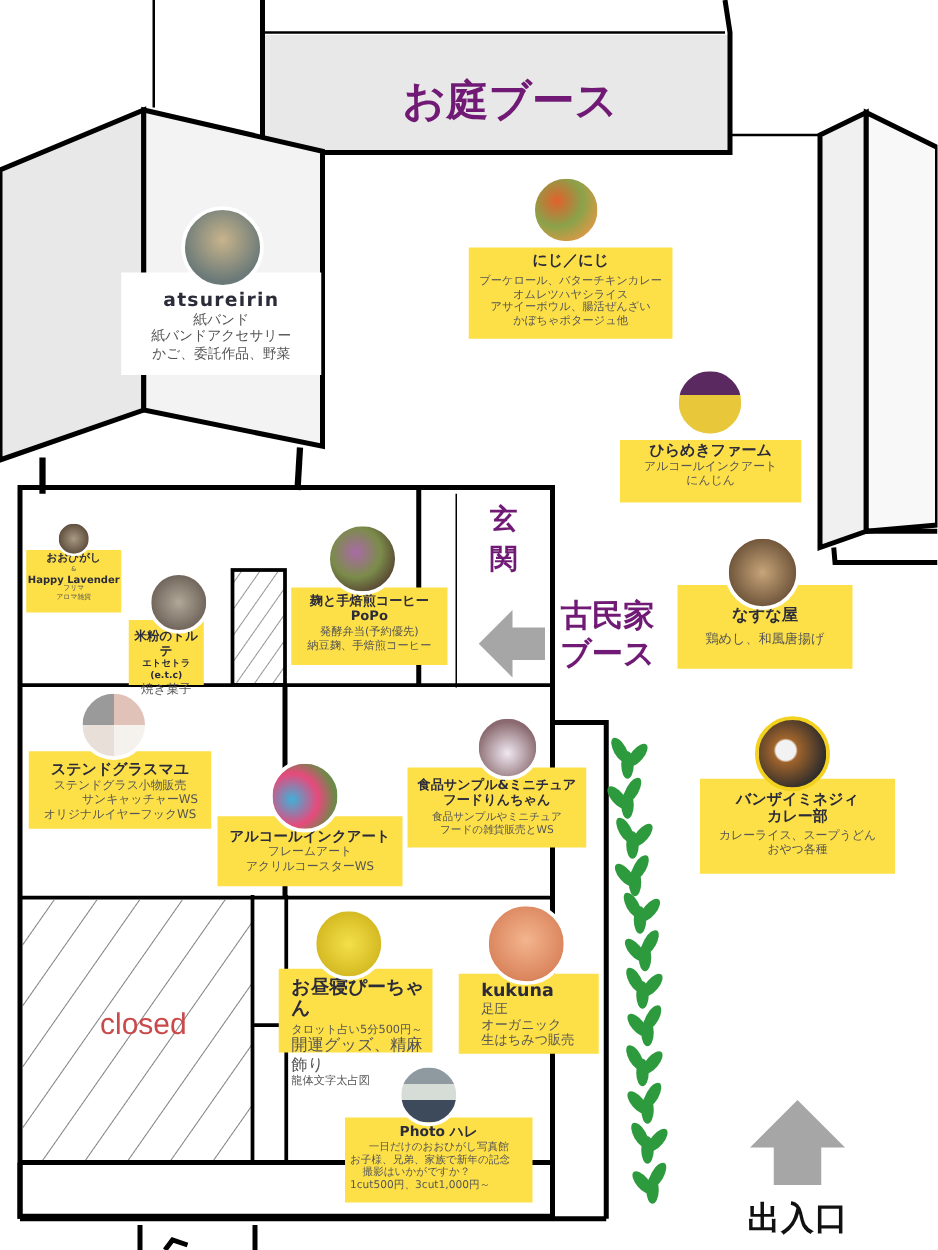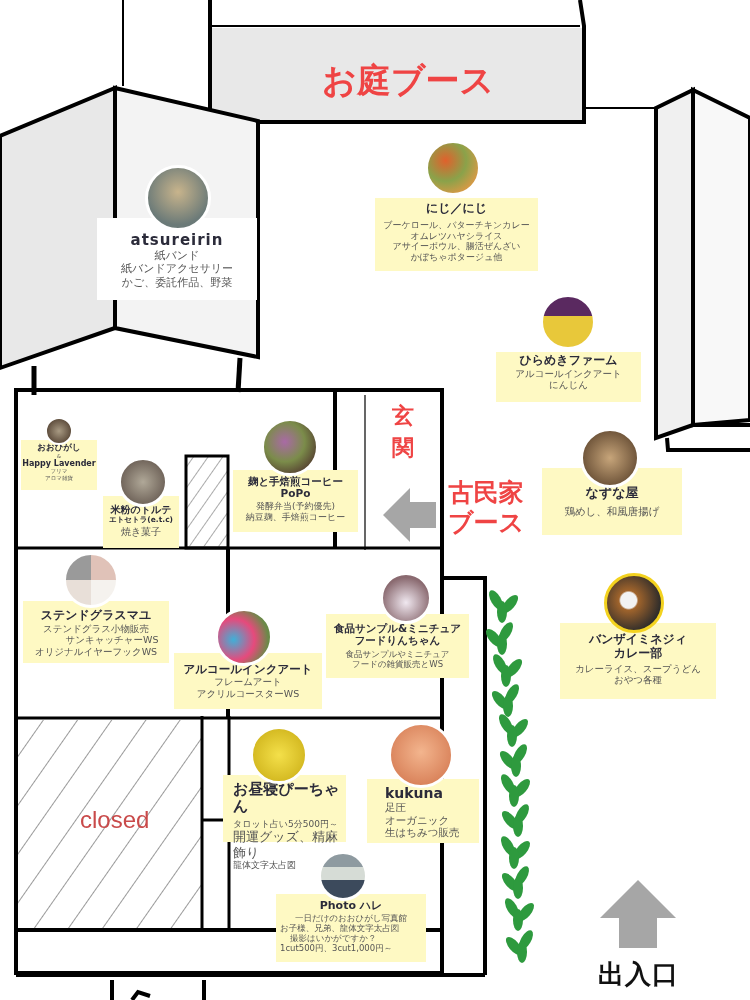--- a/index.html
+++ b/index.html
@@ -1,23 +1,23 @@
 <!DOCTYPE html>
 <html><head>
 <meta charset="utf-8">
 <style>
   html, body { margin:0; padding:0; }
   body { width:750px; height:1000px; position:relative; overflow:hidden; background:#ffffff; font-family:"DejaVu Sans", sans-serif; }
   svg.map { position:absolute; left:0; top:0; width:750px; height:1000px; }
-  .card { position:absolute; background:#fef9c3; text-align:center; color:#444; box-sizing:border-box; }
+  .card { position:absolute; background:#fde047; text-align:center; color:#444; box-sizing:border-box; }
   .card.white { background:#ffffff; }
   .avatar { position:absolute; border-radius:50%; border:3px solid #fff; box-sizing:border-box; overflow:hidden; }
   .name { font-weight:bold; color:#2b2b3a; display:block; line-height:1.15; }
   .desc { display:block; line-height:1.2; color:#555; }
-  .red-label { position:absolute; color:#ef4444; font-weight:bold; font-family:"DejaVu Sans", sans-serif; }
+  .red-label { position:absolute; color:#701a75; font-weight:bold; font-family:"DejaVu Sans", sans-serif; }
   .closed { position:absolute; color:#c94a4a; font-family:"Liberation Sans", sans-serif; font-size:24px; }
   .exit-label { position:absolute; font-weight:bold; color:#111; font-size:26px; font-family:"DejaVu Sans", sans-serif; letter-spacing:1px; }
 </style>
 </head>
 <body>
 
 <svg class="map" viewBox="0 0 750 1000" xmlns="http://www.w3.org/2000/svg">
   <defs>
     <pattern id="hatch" patternUnits="userSpaceOnUse" width="28" height="28" patternTransform="rotate(35)">
       <line x1="0" y1="0" x2="0" y2="28" stroke="#555" stroke-width="1.2"></line>
@@ -176,21 +176,21 @@
 
 <div class="card" style="left:21px; top:440px; width:76px; height:50px; padding-top:3px;">
   <span class="name" style="font-size:8.5px;">おおひがし</span>
   <span class="desc" style="font-size:5px;">&amp;</span>
   <span class="name" style="font-size:8px;">Happy Lavender</span>
   <span class="desc" style="font-size:5.5px;">フリマ</span>
   <span class="desc" style="font-size:5.5px;">アロマ雑貨</span>
 </div>
 <div class="avatar" style="left:45px; top:417px; width:28px; height:28px; border-width:2px; background:radial-gradient(circle at 50% 50%, #a89a83, #5b4a3a 75%);"></div>
 
-<div class="card" style="left:103px; top:496px; width:76px; height:52px; padding-top:8px;">
+<div class="card" style="left:103px; top:496px; width:60px; height:52px; padding-top:8px;">
   <span class="name" style="font-size:10px;">米粉のトルテ</span>
   <span class="name" style="font-size:7.5px;">エトセトラ(e.t.c)</span>
   <span class="desc" style="font-size:10px; margin-top:2px;">焼き菓子</span>
 </div>
 <div class="avatar" style="left:118px; top:457px; width:50px; height:50px; background:radial-gradient(circle at 50% 50%, #b0a898, #6e6258 75%);"></div>
 
 <div class="card" style="left:233px; top:470px; width:125px; height:62px; padding-top:5px;">
   <span class="name" style="font-size:10.5px;">麹と手焙煎コーヒー</span>
   <span class="name" style="font-size:10.5px;">PoPo</span>
   <span class="desc" style="font-size:9px; margin-top:2px;">発酵弁当(予約優先)</span>
@@ -241,17 +241,17 @@
   <span class="name" style="font-size:14px;">kukuna</span>
   <span class="desc" style="font-size:10.5px;">足圧</span>
   <span class="desc" style="font-size:10.5px;">オーガニック</span>
   <span class="desc" style="font-size:10.5px;">生はちみつ販売</span>
 </div>
 <div class="avatar" style="left:388px; top:722px; width:66px; height:66px; background:radial-gradient(circle at 50% 45%, #f3b58e, #d9825a 75%);"></div>
 
 <div class="card" style="left:276px; top:894px; width:150px; height:68px; padding-top:6px;">
   <span class="name" style="font-size:11px;">Photo ハレ</span>
   <span class="desc" style="font-size:8.5px;">一日だけのおおひがし写真館</span>
-  <span class="desc" style="font-size:8.5px; text-align:left; padding-left:4px;">お子様、兄弟、龍体文字太占図</span>
+  <span class="desc" style="font-size:8.5px; text-align:left; padding-left:4px;">お子様、兄弟、家族で新年の記念</span>
   <span class="desc" style="font-size:8.5px; text-align:left; padding-left:14px;">撮影はいかがですか？</span>
   <span class="desc" style="font-size:8.5px; text-align:left; padding-left:4px;">1cut500円、3cut1,000円～</span>
 </div>
 <div class="avatar" style="left:318px; top:851px; width:50px; height:50px; background:linear-gradient(180deg, #8e9aa0 0 30%, #d6dcd6 30% 60%, #3c4a5c 60%);"></div>
 
 </body></html>

